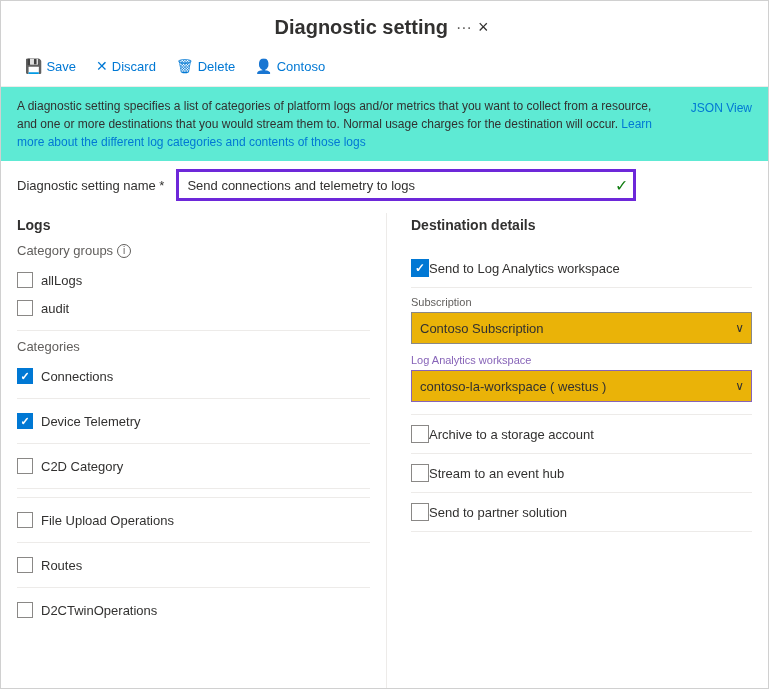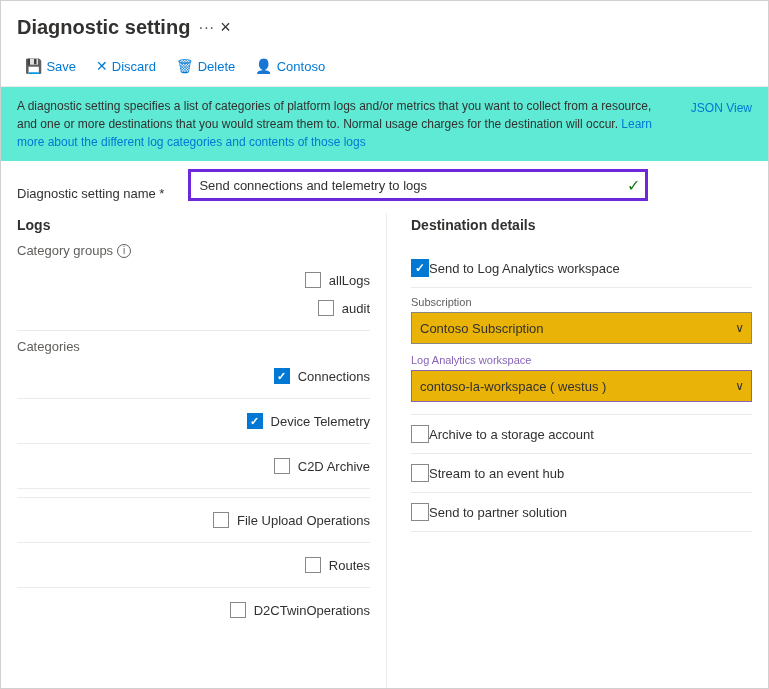--- a/index.html
+++ b/index.html
@@ -18,21 +18,21 @@
       background: #fff;
       display: flex;
       flex-direction: column;
       border: 1px solid #d0d0d0;
       box-shadow: 0 4px 16px rgba(0,0,0,0.15);
       overflow: hidden;
     }
     .title-bar {
       display: flex;
       align-items: center;
-      justify-content: flex-start;
+      justify-content: center;
       padding: 12px 16px 8px 16px;
       border-bottom: none;
     }
     .title-left {
       display: flex;
       align-items: center;
       gap: 8px;
     }
     .title-text {
       font-size: 20px;
@@ -98,23 +98,23 @@
     .json-view-link {
       color: #0078d4;
       text-decoration: none;
       white-space: nowrap;
       font-size: 12px;
       cursor: pointer;
       padding-top: 2px;
     }
     .setting-name-row {
       display: flex;
-      align-items: flex-end;
+      align-items: center;
       padding: 8px 16px 12px 16px;
-      gap: 24px;
+      gap: 12px;
     }
     .setting-name-label {
       font-size: 13px;
       color: #323130;
       white-space: nowrap;
     }
     .setting-name-input-wrapper {
       flex: 1;
       max-width: 460px;
       position: relative;
@@ -180,21 +180,20 @@
       justify-content: center;
       font-size: 10px;
       color: #605e5c;
       cursor: pointer;
     }
     .checkbox-row {
       display: flex;
       align-items: center;
       gap: 8px;
       padding: 6px 0;
-      justify-content: flex-end;
     }
     .checkbox-row label {
       font-size: 13px;
       color: #323130;
       cursor: pointer;
     }
     .checkbox-custom {
       width: 16px;
       height: 16px;
       border: 1px solid #8a8886;
@@ -382,21 +381,21 @@
         <hr class="divider">
 
         <div class="checkbox-row">
           <div class="checkbox-custom checked"></div>
           <label>Device Telemetry</label>
         </div>
         <hr class="divider">
 
         <div class="checkbox-row">
           <div class="checkbox-custom"></div>
-          <label>C2D Archive</label>
+          <label>C2D Category</label>
         </div>
         <hr class="divider">
 
         <hr class="divider">
 
         <div class="checkbox-row">
           <div class="checkbox-custom"></div>
           <label>File Upload Operations</label>
         </div>
         <hr class="divider">

